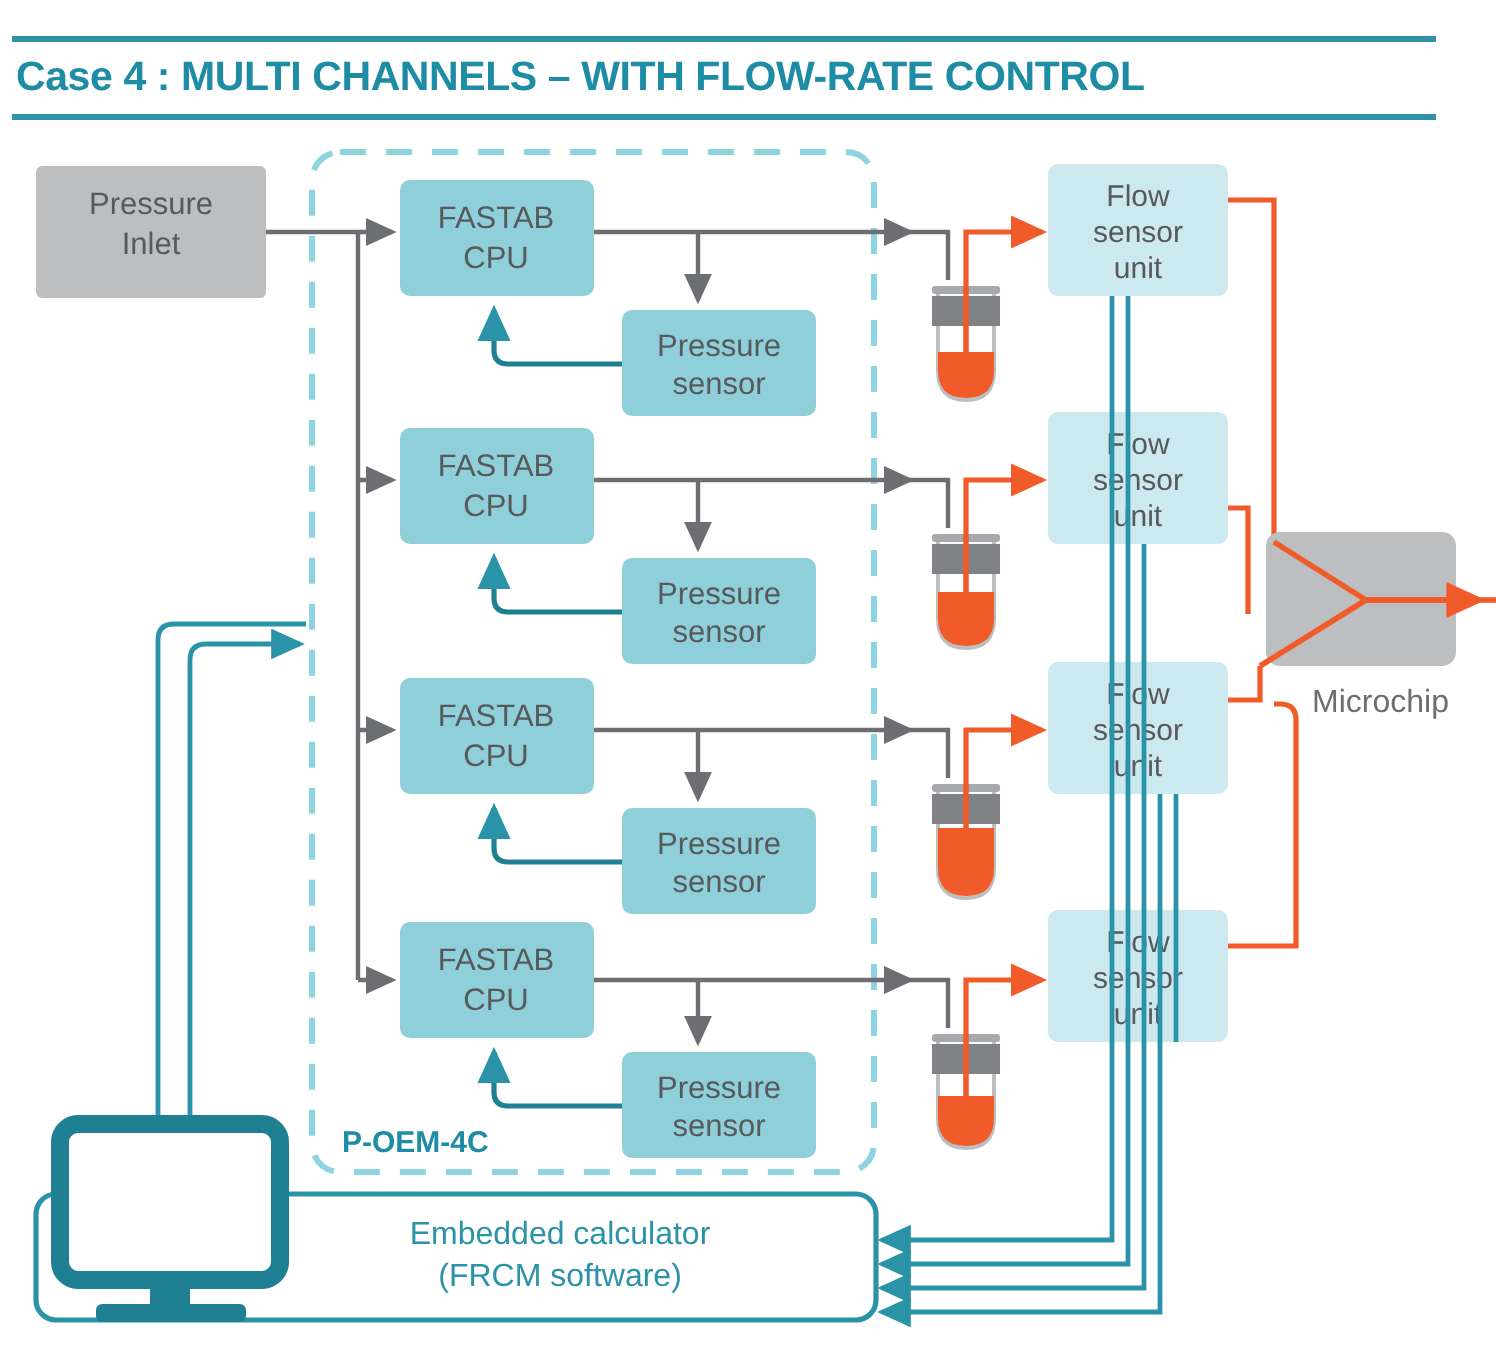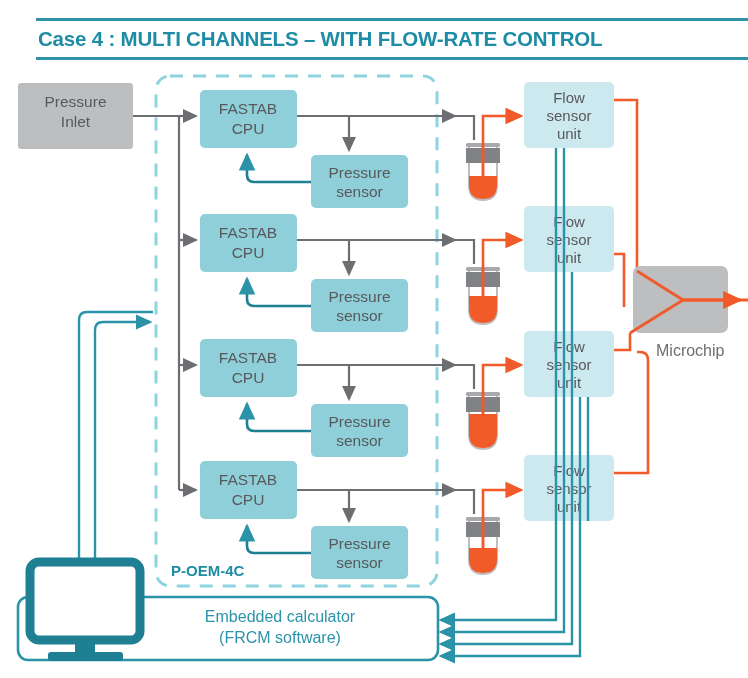--- a/index.html
+++ b/index.html
@@ -1,18 +1,18 @@
 <!DOCTYPE html>
 <html><head>
 <meta charset="utf-8">
 <style>
   html,body{margin:0;padding:0;background:#ffffff;}
   body{width:748px;height:678px;font-family:"Liberation Sans",sans-serif;overflow:hidden;}
   #root{position:relative;width:748px;height:678px;}
-  .title-wrap{position:absolute;left:36px;top:18px;width:712px;}
+  .title-wrap{position:absolute;left:6px;top:18px;width:712px;}
   .rule{height:3px;background:#2e93a8;width:100%;}
   .rule.bottom{background:#2e93a8;}
   .title{font-size:20.5px;font-weight:bold;color:#1f8ca5;letter-spacing:-0.2px;
          padding:6px 0 6px 2px;white-space:nowrap;}
   svg{position:absolute;left:0;top:0;}
   .blk{font-size:15.5px;fill:#58595b;font-family:"Liberation Sans",sans-serif;}
   .blk-sm{font-size:15px;fill:#58595b;font-family:"Liberation Sans",sans-serif;}
   .lbl-teal{font-size:15px;fill:#1f8ca5;font-weight:bold;font-family:"Liberation Sans",sans-serif;}
   .lbl-gray{font-size:16px;fill:#6d6e71;font-family:"Liberation Sans",sans-serif;}
   .lbl-calc{font-size:16px;fill:#2b93a8;font-family:"Liberation Sans",sans-serif;}

